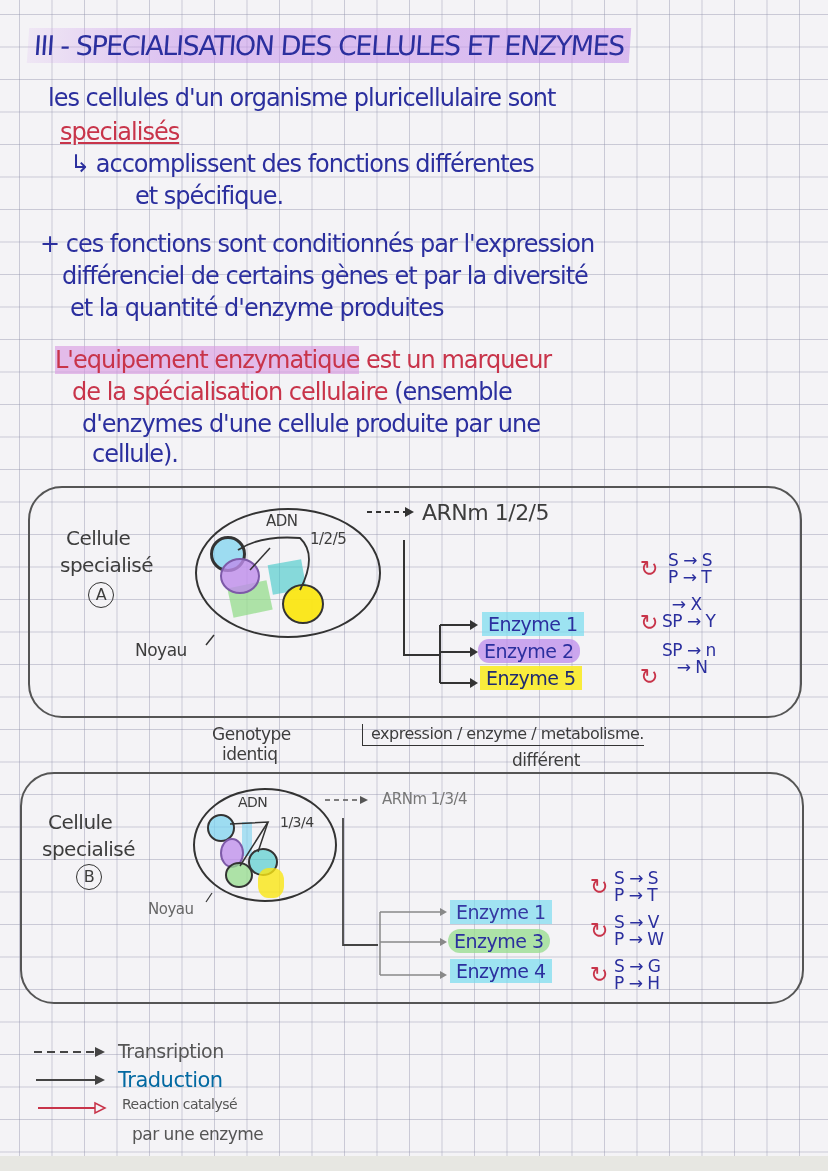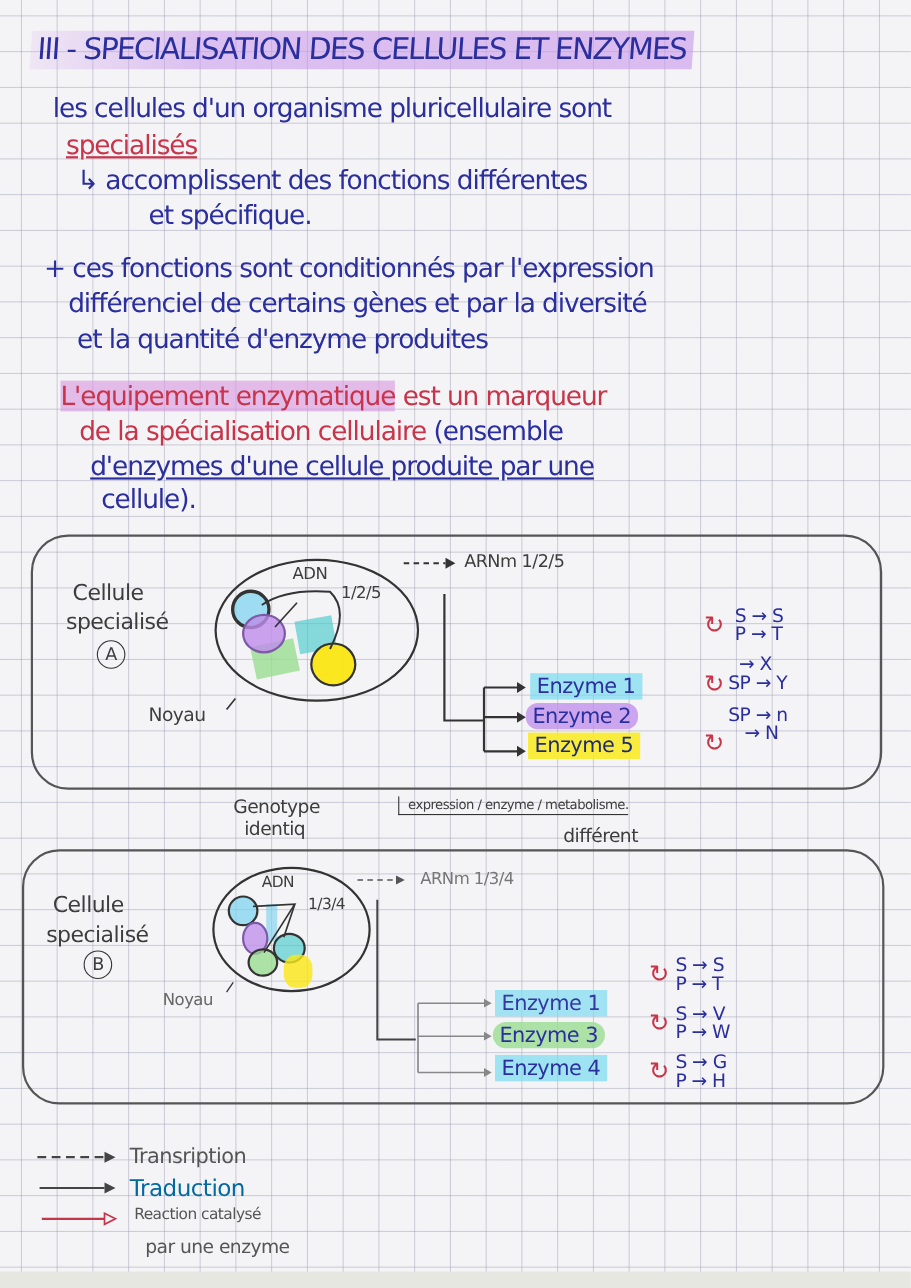--- a/index.html
+++ b/index.html
@@ -52,21 +52,21 @@
 <div class="abs line blue hand" style="left:40px;top:230px;">+ ces fonctions sont conditionnés par l'expression</div>
 <div class="abs line blue hand" style="left:62px;top:262px;">différenciel de certains gènes et par la diversité</div>
 <div class="abs line blue hand" style="left:70px;top:294px;">et la quantité d'enzyme produites</div>
 
 <div class="abs line hand" style="left:55px;top:346px;">
   <span class="red hl-pink">L'equipement enzymatique</span><span class="red"> est un marqueur</span>
 </div>
 <div class="abs line hand" style="left:72px;top:378px;">
   <span class="red">de la spécialisation cellulaire</span><span class="blue"> (ensemble</span>
 </div>
-<div class="abs line blue hand" style="left:82px;top:410px;text-decoration:underline;">d'enzymes d'une cellule produite par une</div>
+<div class="abs line blue hand" style="left:82px;top:410px;">d'enzymes d'une cellule produite par une</div>
 <div class="abs line blue hand" style="left:92px;top:440px;">cellule).</div>
 
 <div class="abs cellbox" style="left:28px;top:486px;width:770px;height:228px;"></div>
 <div class="abs label pencil hand" style="left:66px;top:526px;">Cellule</div>
 <div class="abs label pencil hand" style="left:60px;top:553px;">specialisé</div>
 <div class="abs pencil hand" style="left:88px;top:582px;width:24px;height:24px;border:1.5px solid #333;border-radius:50%;text-align:center;line-height:24px;font-size:16px;">A</div>
 
 <div class="abs nucleus" style="left:195px;top:508px;width:182px;height:126px;"></div>
 <div class="abs pencil hand" style="left:266px;top:512px;font-size:15px;">ADN</div>
 <div class="abs pencil hand" style="left:310px;top:530px;font-size:15px;">1/2/5</div>
@@ -80,21 +80,21 @@
   <path d="M238 550 Q260 535 300 538 Q318 555 300 590" stroke="#333" stroke-width="1.8" fill="none"></path>
   <path d="M250 570 L270 548" stroke="#333" stroke-width="1.5" fill="none"></path>
   <path d="M214 635 L206 645" stroke="#333" stroke-width="1.5" fill="none"></path>
 </svg>
 <div class="abs label pencil hand" style="left:135px;top:640px;font-size:17px;">Noyau</div>
 
 <svg style="left:0;top:0;width:1px;height:1px;">
   <line x1="367" y1="512" x2="405" y2="512" stroke="#333" stroke-width="1.8" stroke-dasharray="5,4"></line>
   <polygon points="405,507 414,512 405,517" fill="#333"></polygon>
 </svg>
-<div class="abs pencil hand" style="left:422px;top:500px;font-size:16px;">ARNm 1/2/5</div>
+<div class="abs pencil hand" style="left:422px;top:500px;font-size:22px;">ARNm 1/2/5</div>
 
 <svg style="left:0;top:0;width:1px;height:1px;">
   <path d="M404 540 L404 655 L440 655" stroke="#333" stroke-width="2" fill="none"></path>
   <path d="M440 625 L440 683" stroke="#333" stroke-width="2" fill="none"></path>
   <line x1="440" y1="625" x2="470" y2="625" stroke="#333" stroke-width="2"></line>
   <polygon points="470,620 478,625 470,630" fill="#333"></polygon>
   <line x1="440" y1="652" x2="470" y2="652" stroke="#333" stroke-width="2"></line>
   <polygon points="470,647 478,652 470,657" fill="#333"></polygon>
   <line x1="440" y1="683" x2="470" y2="683" stroke="#333" stroke-width="2"></line>
   <polygon points="470,678 478,683 470,688" fill="#333"></polygon>
@@ -105,21 +105,21 @@
 
 <div class="abs red hand" style="left:640px;top:556px;font-size:22px;">↻</div>
 <div class="abs rx hand" style="left:668px;top:552px;"><div>S → S</div><div>P → T</div></div>
 <div class="abs red hand" style="left:640px;top:610px;font-size:22px;">↻</div>
 <div class="abs rx hand" style="left:662px;top:596px;"><div>  → X</div><div>SP → Y</div></div>
 <div class="abs red hand" style="left:640px;top:664px;font-size:22px;">↻</div>
 <div class="abs rx hand" style="left:662px;top:642px;"><div>SP → n</div><div>   → N</div></div>
 
 <div class="abs pencil hand" style="left:212px;top:724px;font-size:17px;">Genotype</div>
 <div class="abs pencil hand" style="left:222px;top:744px;font-size:17px;">identiq</div>
-<div class="abs pencil hand" style="left:362px;top:724px;font-size:12px;padding-left:8px;border-left:1.5px solid #333;border-bottom:1.5px solid #333;padding-bottom:2px;">expression / enzyme / metabolisme.</div>
+<div class="abs pencil hand" style="left:362px;top:724px;font-size:16px;padding-left:8px;border-left:1.5px solid #333;border-bottom:1.5px solid #333;padding-bottom:2px;">expression / enzyme / metabolisme.</div>
 <div class="abs pencil hand" style="left:512px;top:750px;font-size:17px;">différent</div>
 
 <div class="abs cellbox" style="left:20px;top:772px;width:780px;height:228px;"></div>
 <div class="abs label pencil hand" style="left:48px;top:810px;">Cellule</div>
 <div class="abs label pencil hand" style="left:42px;top:837px;">specialisé</div>
 <div class="abs pencil hand" style="left:76px;top:864px;width:24px;height:24px;border:1.5px solid #333;border-radius:50%;text-align:center;line-height:24px;font-size:16px;">B</div>
 
 <div class="abs nucleus" style="left:193px;top:788px;width:140px;height:110px;"></div>
 <div class="abs pencil hand" style="left:238px;top:794px;font-size:14px;">ADN</div>
 <div class="abs pencil hand" style="left:280px;top:814px;font-size:14px;">1/3/4</div>

